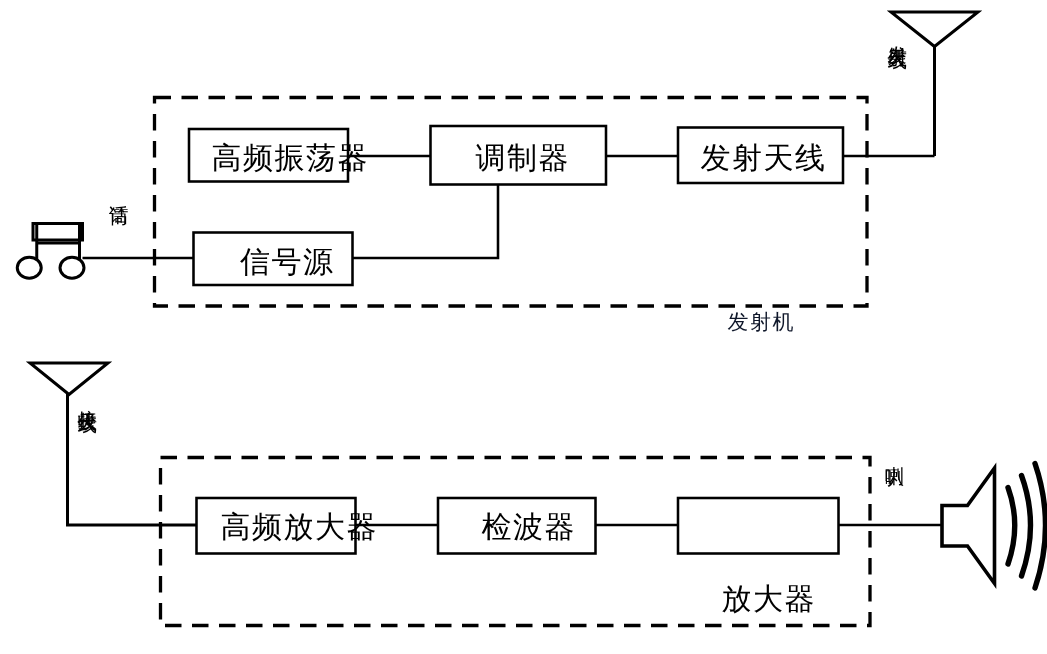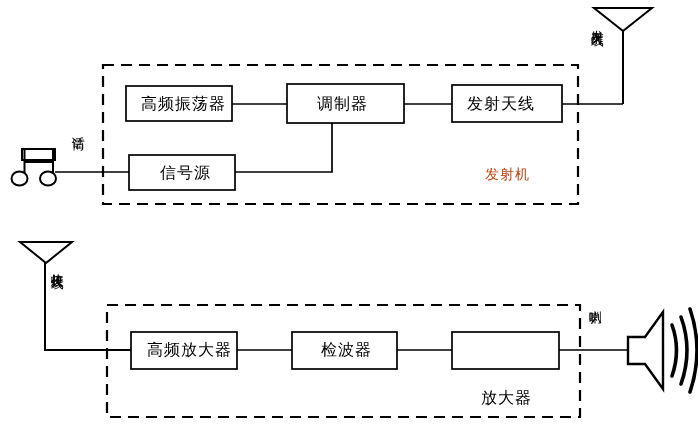--- a/index.html
+++ b/index.html
@@ -17,45 +17,46 @@
     background: #ffffff;
     overflow: hidden;
   }
   #canvas svg {
     position: absolute;
     left: 0;
     top: 0;
   }
   .blk-label {
     position: absolute;
-    font-size: 16px;
+    font-size: 20px;
     color: #000;
     letter-spacing: 1px;
     white-space: nowrap;
     line-height: 1;
     font-family: Liberation Sans, sans-serif;
   }
   .vert-label {
     position: absolute;
     font-size: 13px;
     color: #000;
     line-height: 1.05;
     writing-mode: vertical-rl;
     text-orientation: upright;
     letter-spacing: 1px;
     white-space: nowrap;
     font-family: "DejaVu Sans", "Liberation Sans", sans-serif;
   }
   .free-label {
     position: absolute;
     font-size: 14px;
-    color: #c2410c;
+    color: #0f172a;
     letter-spacing: 1px;
     white-space: nowrap;
     font-family: Liberation Mono, monospace;
+    margin-top: 40px;
   }
 </style>
 </head>
 <body>
 
 <div id="canvas">
 
   <svg width="698" height="436" viewBox="0 0 698 436">
 
     <rect x="103" y="65" width="475" height="139" fill="none" stroke="#000" stroke-width="2.2" stroke-dasharray="11,7"></rect>

